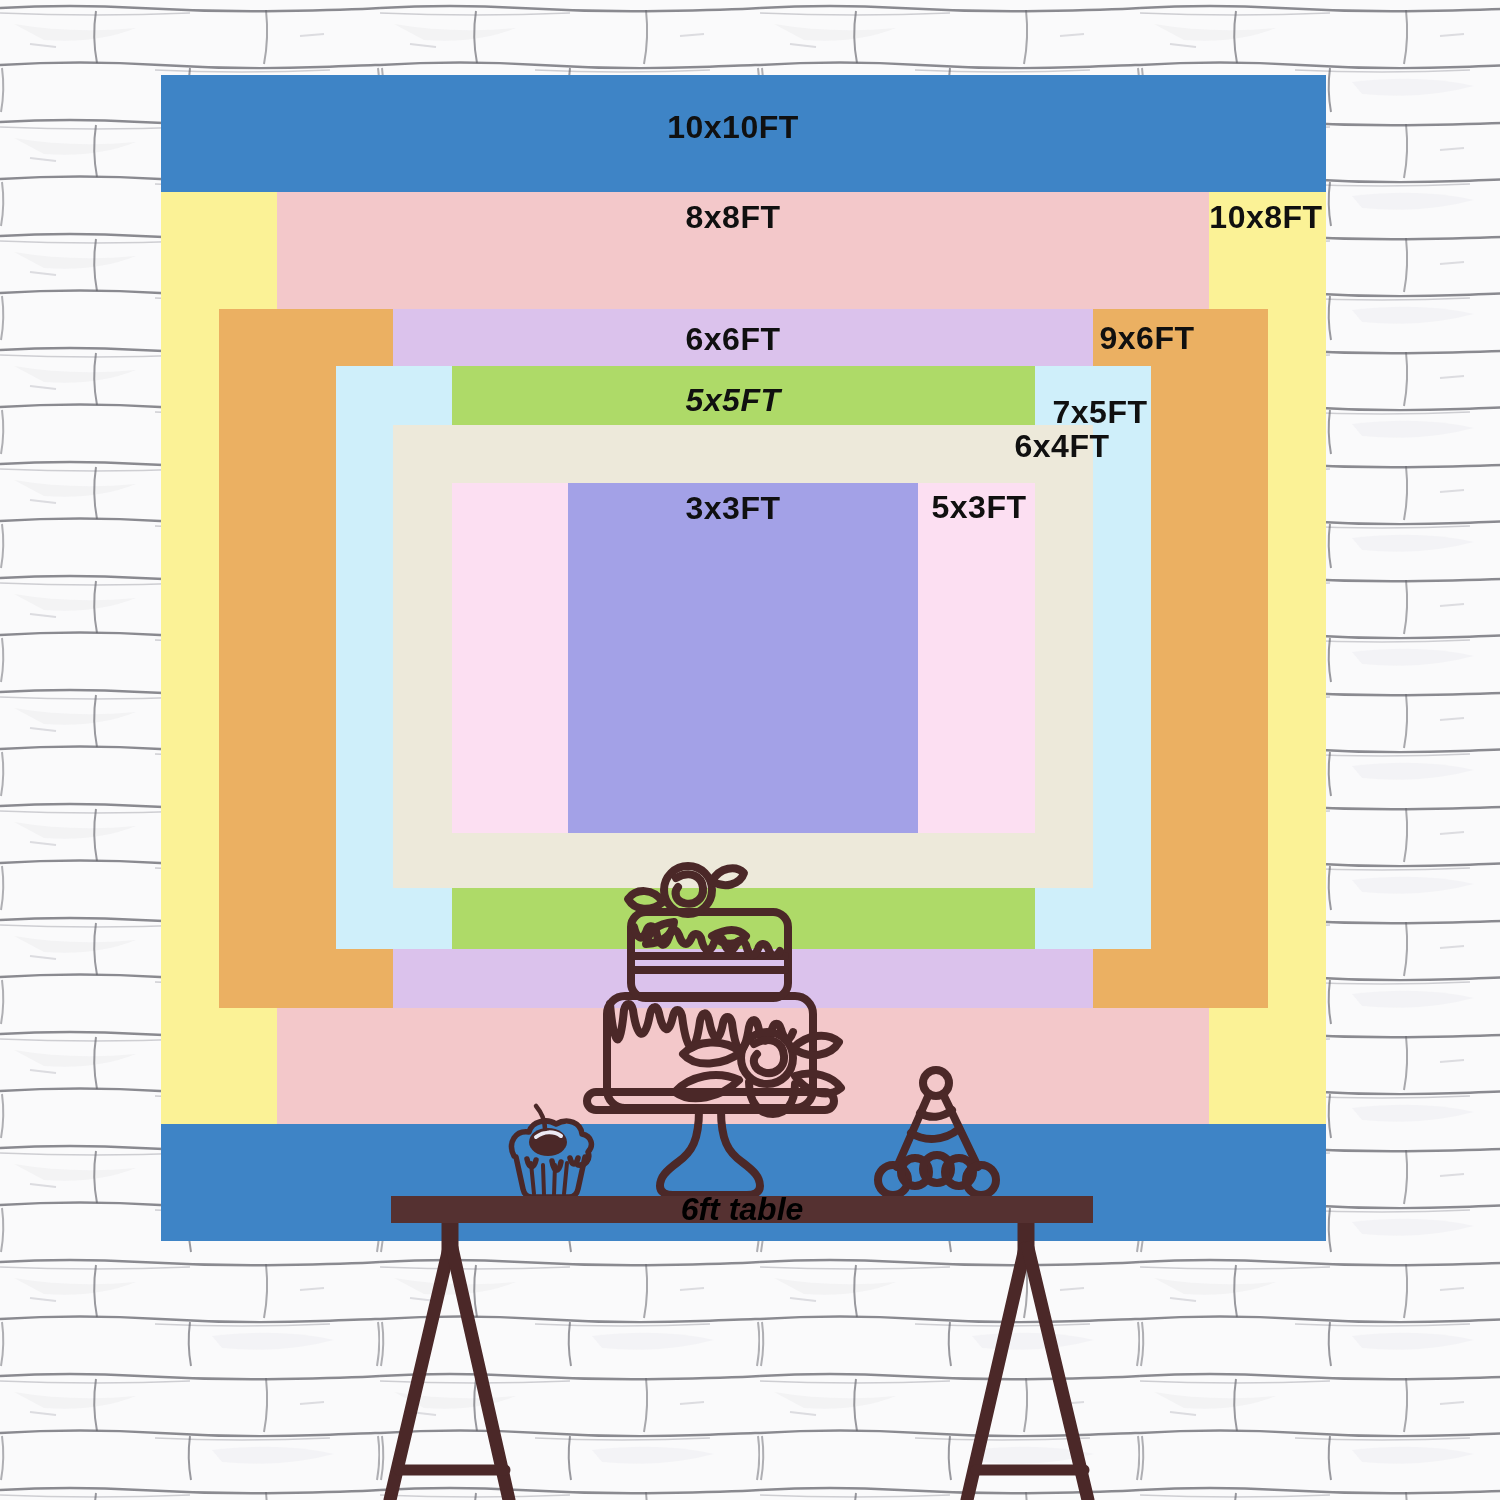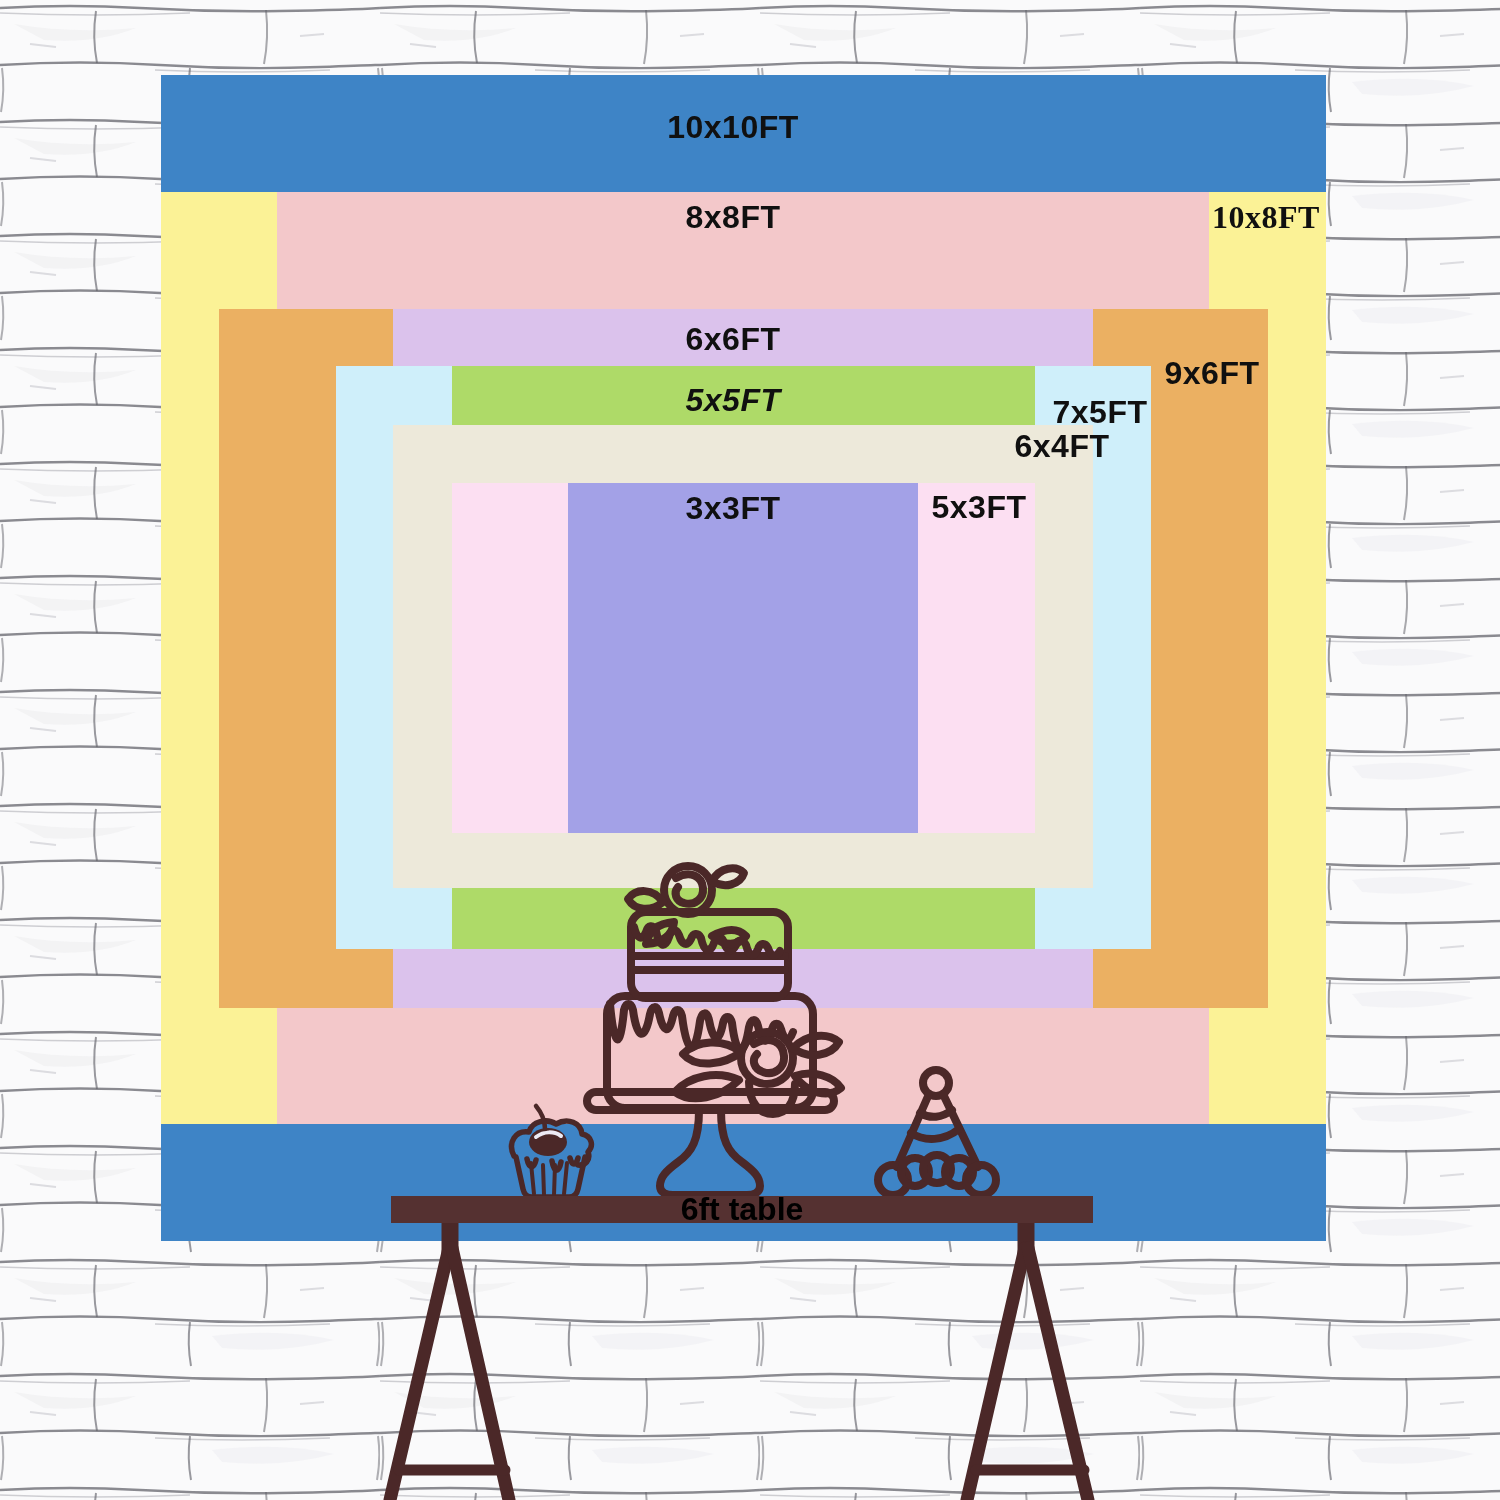--- a/index.html
+++ b/index.html
@@ -16,21 +16,21 @@
     transform:translate(-50%,-50%);
     font-size:32px;font-weight:700;color:#101010;
     letter-spacing:.5px;white-space:nowrap;
   }
   svg.lineart{position:absolute;left:0;top:0;z-index:5;}
   .table-top{
     position:absolute;left:391px;top:1196px;width:702px;height:27px;z-index:6;
     display:flex;align-items:center;justify-content:center;
   }
   .table-label{
-    font-size:32px;font-weight:700;color:#000;line-height:27px;white-space:nowrap;
+    font-size:32px;font-weight:700;color:#000;line-height:27px;white-space:nowrap;font-style:italic;
   }
 </style>
 </head>
 <body>
 
 <div class="stage">
 
   <svg class="wall" width="1500" height="1500" viewBox="0 0 1500 1500" aria-hidden="true">
     <defs>
       <pattern id="bricks" width="380" height="114" patternUnits="userSpaceOnUse">
@@ -59,23 +59,23 @@
   <div class="layer" style="left: 219px; top: 309px; width: 1049px; height: 699px; background-color: rgb(235, 176, 98);"></div>
   <div class="layer" style="left: 393px; top: 309px; width: 700px; height: 699px; background-color: rgb(219, 194, 236);"></div>
   <div class="layer" style="left: 336px; top: 366px; width: 815px; height: 583px; background-color: rgb(207, 239, 250);"></div>
   <div class="layer" style="left: 452px; top: 366px; width: 583px; height: 583px; background-color: rgb(174, 218, 104);"></div>
   <div class="layer" style="left: 393px; top: 425px; width: 700px; height: 463px; background-color: rgb(237, 233, 218);"></div>
   <div class="layer" style="left: 452px; top: 483px; width: 583px; height: 350px; background-color: rgb(252, 223, 242);"></div>
   <div class="layer" style="left: 568px; top: 483px; width: 350px; height: 350px; background-color: rgb(163, 161, 231);"></div>
 
   <div class="size-label" style="left:733px;top:127px;">10x10FT</div>
   <div class="size-label" style="left:733px;top:217px;">8x8FT</div>
-  <div class="size-label" style="left:1266px;top:217px;font-family:Liberation Serif, serif;">10x8FT</div>
+  <div class="size-label" style="left:1266px;top:217px;">10x8FT</div>
   <div class="size-label" style="left:733px;top:339px;text-align:right;">6x6FT</div>
-  <div class="size-label" style="left:1212px;top:338px;margin-top:35px;">9x6FT</div>
+  <div class="size-label" style="left:1147px;top:338px;">9x6FT</div>
   <div class="size-label" style="left:733px;top:400px;font-style:italic;">5x5FT</div>
   <div class="size-label" style="left:1100px;top:412px;">7x5FT</div>
   <div class="size-label" style="left:1038px;top:446px;margin-left:24px;">6x4FT</div>
   <div class="size-label" style="left:733px;top:508px;">3x3FT</div>
   <div class="size-label" style="left:979px;top:507px;text-align:right;">5x3FT</div>
 
   <svg class="lineart" width="1500" height="1500" viewBox="0 0 1500 1500" fill="none" stroke="#4b2828" stroke-linecap="round" stroke-linejoin="round">
 
     <g>
       <path d="M450 1216 L450 1258" stroke-width="17"></path>

